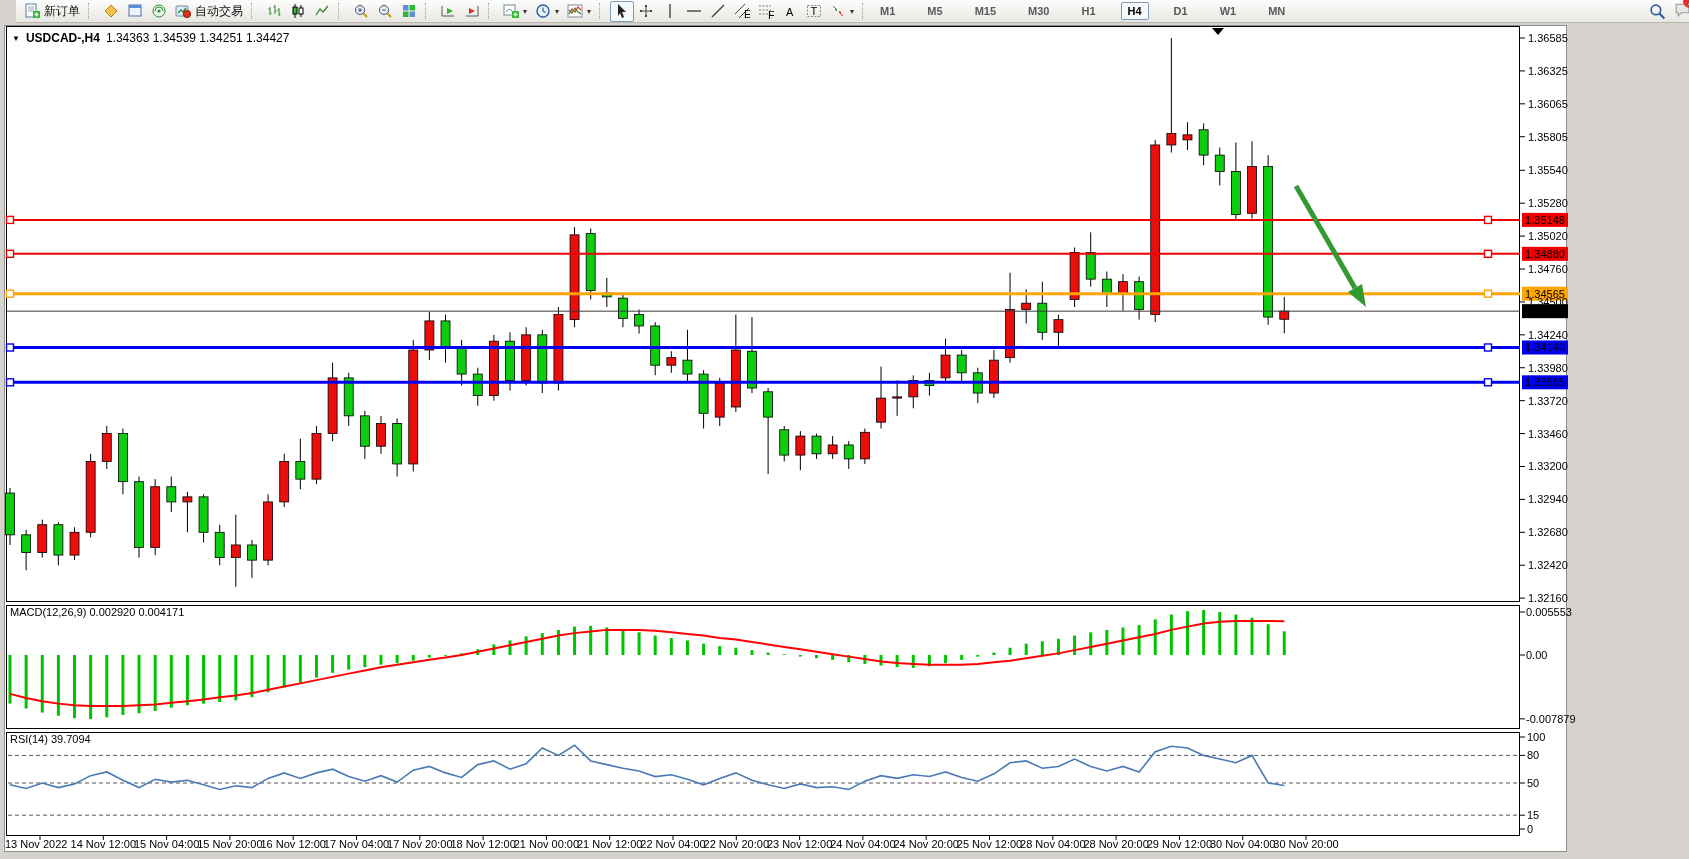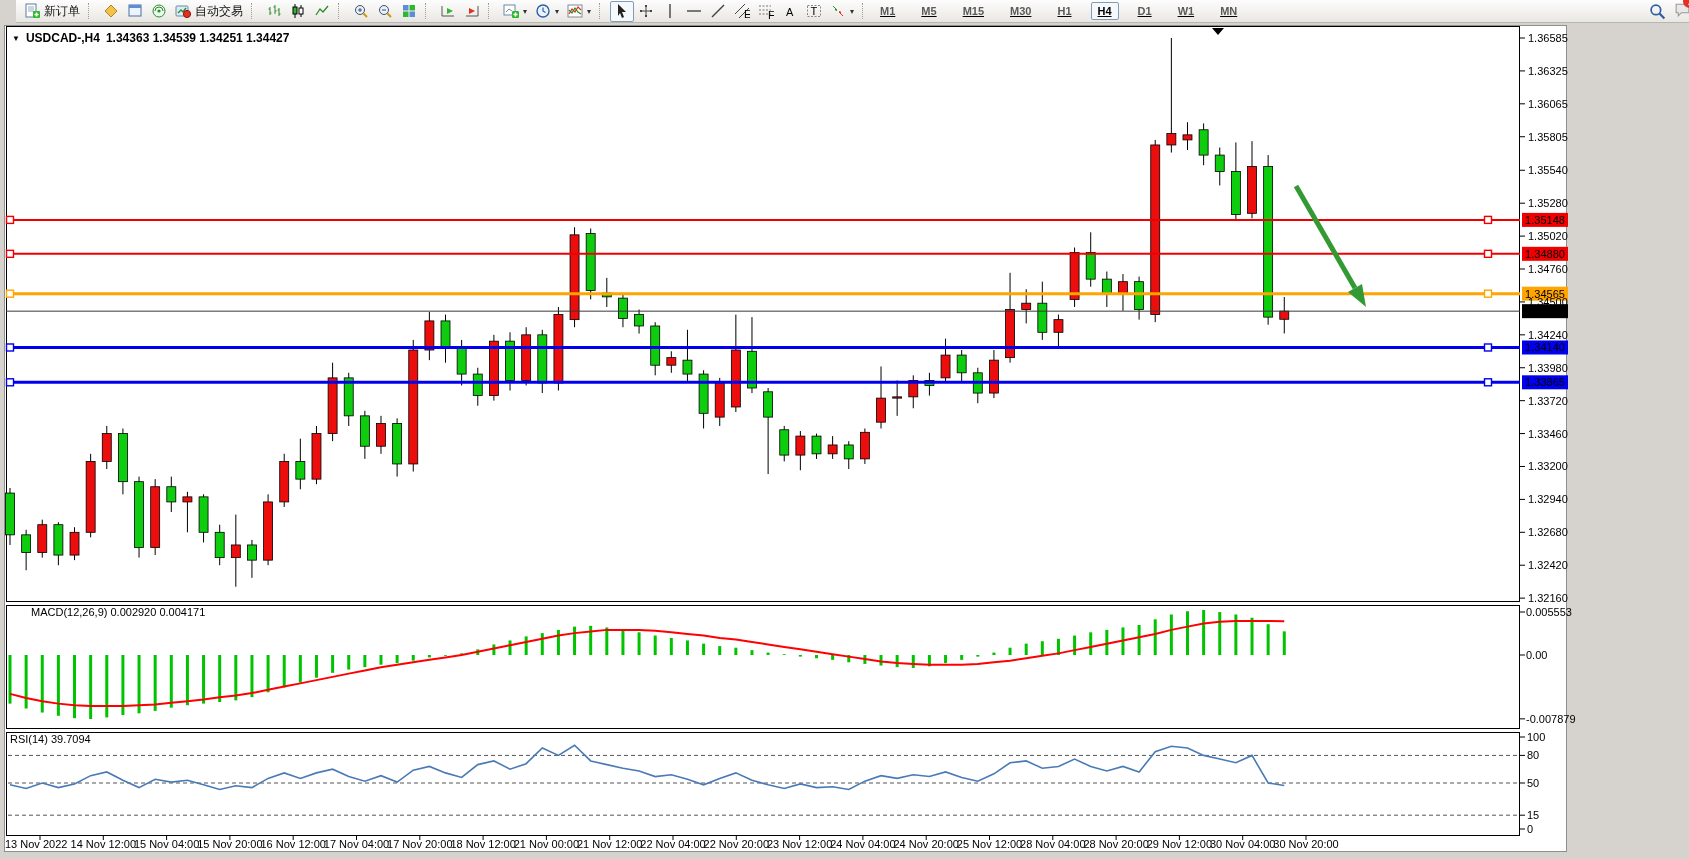--- a/index.html
+++ b/index.html
@@ -203,21 +203,21 @@
         </svg>
       </div>
     <div class="tbtn">
         <svg class="tficon" viewBox="0 0 16 16">
           <path d="M3 3l4 4M7 7l-1.2.4L5.4 6z" stroke="#2e8b2e" fill="#2e8b2e"></path>
           <path d="M13 13l-4-4M9 9l1.2-.4.4 1.4z" stroke="#e03020" fill="#e03020"></path>
         </svg>
         <span style="font-size:8px;color:#333">▾</span>
       </div>
     <div class="sep"></div>
-    <div id="tf-bar" style="display:flex;align-items:center;gap:12px;text-decoration:underline;">
+    <div id="tf-bar" style="display:flex;align-items:center;gap:18px;">
         <div class="tf">M1</div>
         <div class="tf">M5</div>
         <div class="tf">M15</div>
         <div class="tf">M30</div>
         <div class="tf">H1</div>
         <div class="tf active">H4</div>
         <div class="tf">D1</div>
         <div class="tf">W1</div>
         <div class="tf">MN</div>
       </div>
@@ -233,24 +233,24 @@
         <span class="badge">1</span>
       </div>
     </div>
   </div>
 
   <div id="chart-window"></div>
 
   <div id="chart-title">
     <span class="tri">▼</span>
     <span>USDCAD-,H4</span>
-    <span style="font-weight:bold">1.34363 1.34539 1.34251 1.34427</span>
+    <span style="font-weight:normal">1.34363 1.34539 1.34251 1.34427</span>
   </div>
 
-  <div class="pane-label" style="left:10px;top:606px;margin-left:21px;">MACD(12,26,9) 0.002920 0.004171</div>
+  <div class="pane-label" style="left:10px;top:606px;">MACD(12,26,9) 0.002920 0.004171</div>
   <div class="pane-label" style="left:10px;top:733px;">RSI(14) 39.7094</div>
 
   <svg id="plot-svg" viewBox="0 0 1689 859">
       <rect x="6.5" y="26.5" width="1513" height="575" fill="#fff" stroke="#000000" stroke-width="1"></rect>
       <rect x="6.5" y="605.5" width="1513" height="123" fill="#fff" stroke="#000000" stroke-width="1"></rect>
       <rect x="6.5" y="732.5" width="1513" height="103" fill="#fff" stroke="#000000" stroke-width="1"></rect>
       <polygon points="1212,28 1224,28 1218,35" fill="#000"></polygon>
       <line x1="8" y1="755.4" x2="1518" y2="755.4" stroke="#555" stroke-width="1" stroke-dasharray="4 3"></line>
       <line x1="8" y1="783" x2="1518" y2="783" stroke="#555" stroke-width="1" stroke-dasharray="4 3"></line>
       <line x1="8" y1="815.2" x2="1518" y2="815.2" stroke="#555" stroke-width="1" stroke-dasharray="4 3"></line>

